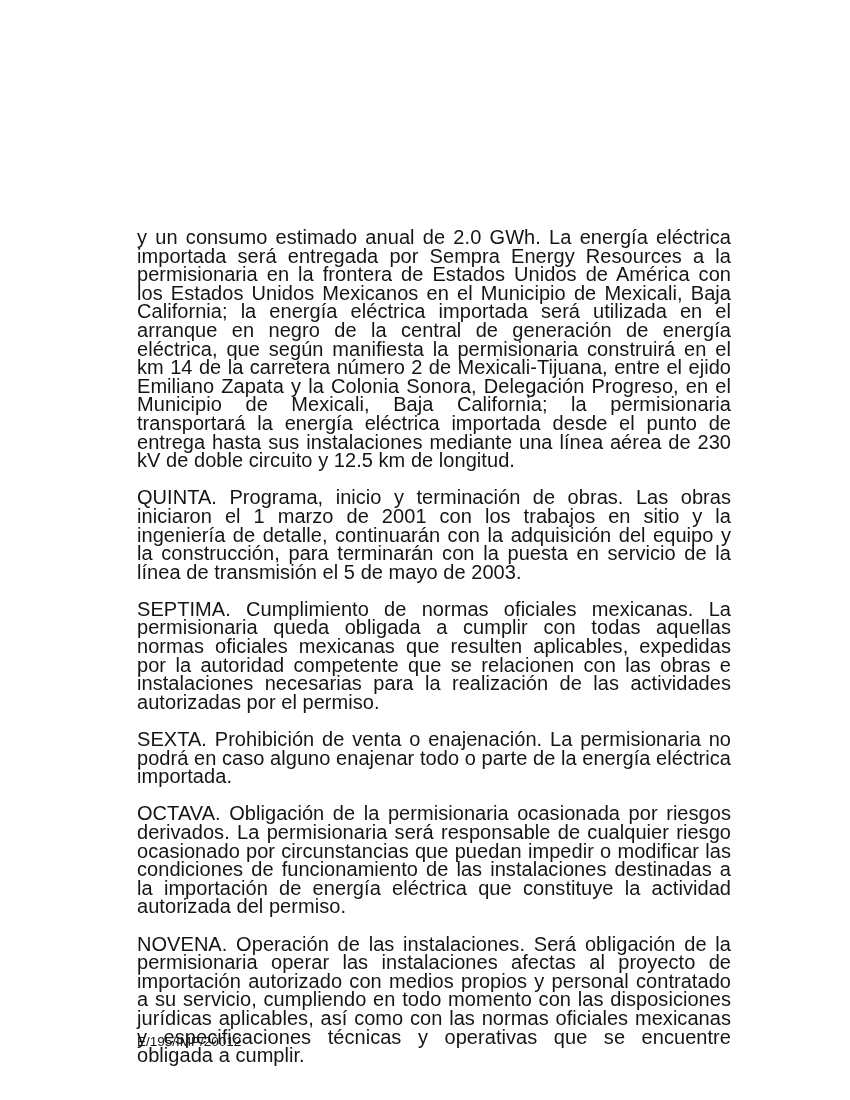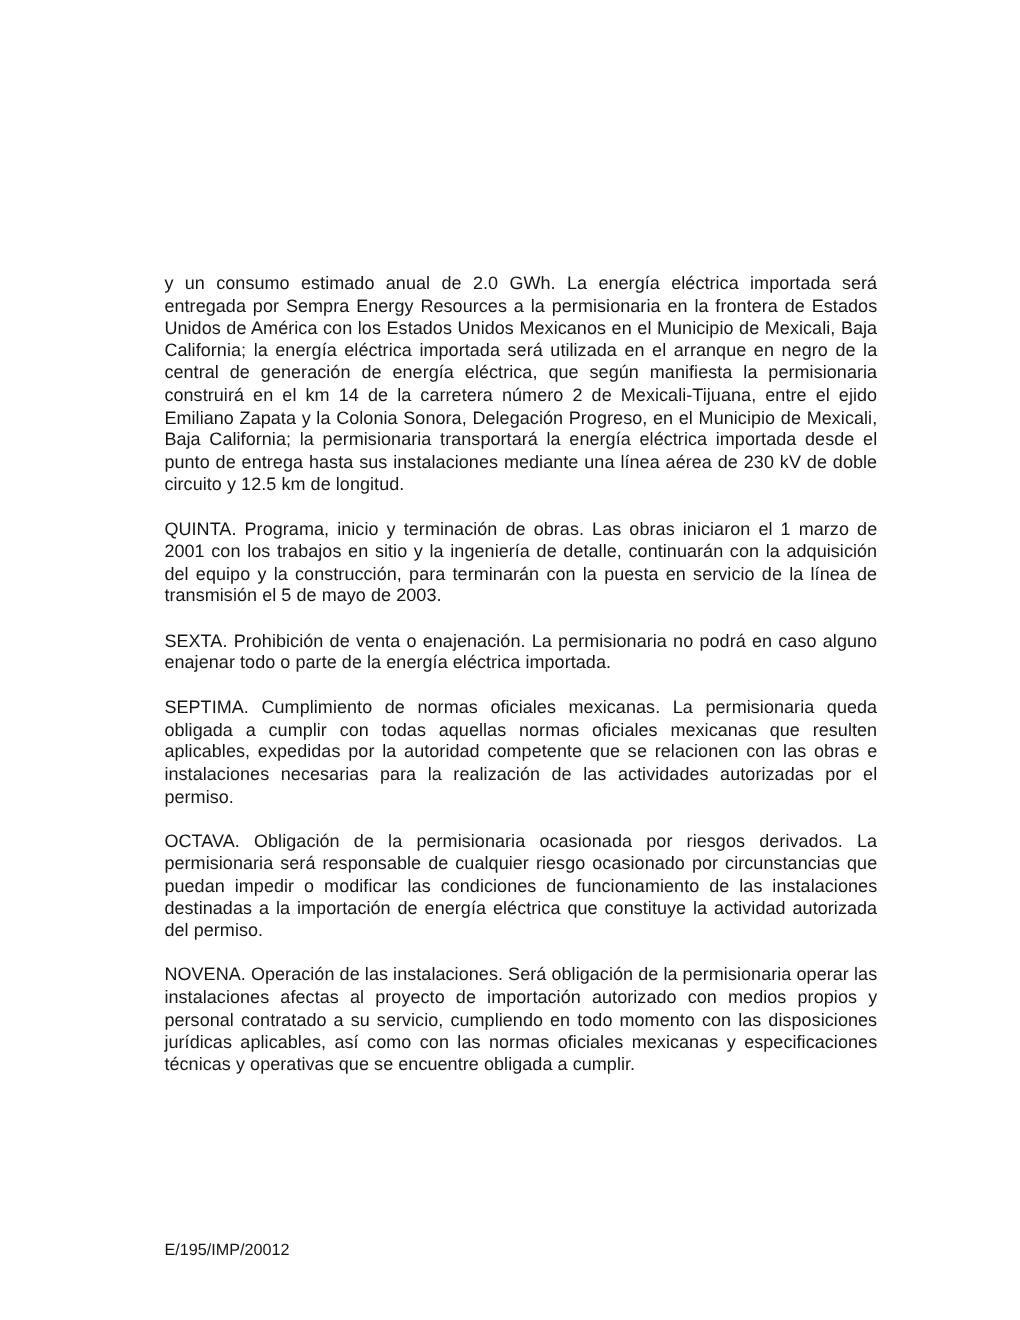--- a/index.html
+++ b/index.html
@@ -14,21 +14,21 @@
     background: #ffffff;
     overflow: hidden;
     font-family: "Liberation Sans", sans-serif;
     color: #151515;
   }
   .content {
     position: absolute;
     left: 137px;
     top: 228px;
     width: 594px;
-    font-size: 15px;
+    font-size: 20px;
     line-height: 18.6px;
     text-align: justify;
     letter-spacing: 0.05px;
   }
   .content p {
     margin: 0 0 18.6px 0;
   }
   .content p:last-child {
     margin-bottom: 2px;
   }
@@ -44,22 +44,22 @@
     line-height: 16px;
   }
 </style>
 </head>
 <body>
 
 <div class="page">
   <div class="content">
     <p>y un consumo estimado anual de 2.0 GWh. La energía eléctrica importada será entregada por Sempra Energy Resources a la permisionaria en la frontera de Estados Unidos de América con los Estados Unidos Mexicanos en el Municipio de Mexicali, Baja California; la energía eléctrica importada será utilizada en el arranque en negro de la central de generación de energía eléctrica, que según manifiesta la permisionaria construirá en el km 14 de la carretera número 2 de Mexicali-Tijuana, entre el ejido Emiliano Zapata y la Colonia Sonora, Delegación Progreso, en el Municipio de Mexicali, Baja California; la permisionaria transportará la energía eléctrica importada desde el punto de entrega hasta sus instalaciones mediante una línea aérea de 230 kV de doble circuito y 12.5 km de longitud.</p>
     <p>QUINTA. Programa, inicio y terminación de obras. Las obras iniciaron el 1 marzo de 2001 con los trabajos en sitio y la ingeniería de detalle, continuarán con la adquisición del equipo y la construcción, para terminarán con la puesta en servicio de la línea de transmisión el 5 de mayo de 2003.</p>
+    <p>SEPTIMA. Cumplimiento de normas oficiales mexicanas. La permisionaria queda obligada a cumplir con todas aquellas normas oficiales mexicanas que resulten aplicables, expedidas por la autoridad competente que se relacionen con las obras e instalaciones necesarias para la realización de las actividades autorizadas por el permiso.</p>
     <p>SEXTA. Prohibición de venta o enajenación. La permisionaria no podrá en caso alguno enajenar todo o parte de la energía eléctrica importada.</p>
-    <p>SEPTIMA. Cumplimiento de normas oficiales mexicanas. La permisionaria queda obligada a cumplir con todas aquellas normas oficiales mexicanas que resulten aplicables, expedidas por la autoridad competente que se relacionen con las obras e instalaciones necesarias para la realización de las actividades autorizadas por el permiso.</p>
     <p>OCTAVA. Obligación de la permisionaria ocasionada por riesgos derivados. La permisionaria será responsable de cualquier riesgo ocasionado por circunstancias que puedan impedir o modificar las condiciones de funcionamiento de las instalaciones destinadas a la importación de energía eléctrica que constituye la actividad autorizada del permiso.</p>
     <p>NOVENA. Operación de las instalaciones. Será obligación de la permisionaria operar las instalaciones afectas al proyecto de importación autorizado con medios propios y personal contratado a su servicio, cumpliendo en todo momento con las disposiciones jurídicas aplicables, así como con las normas oficiales mexicanas y especificaciones técnicas y operativas que se encuentre obligada a cumplir.</p>
   </div>
 
   <div class="footer">
     <span>E/195/IMP/2001</span>
     <span>2</span>
   </div>
 </div>
 

